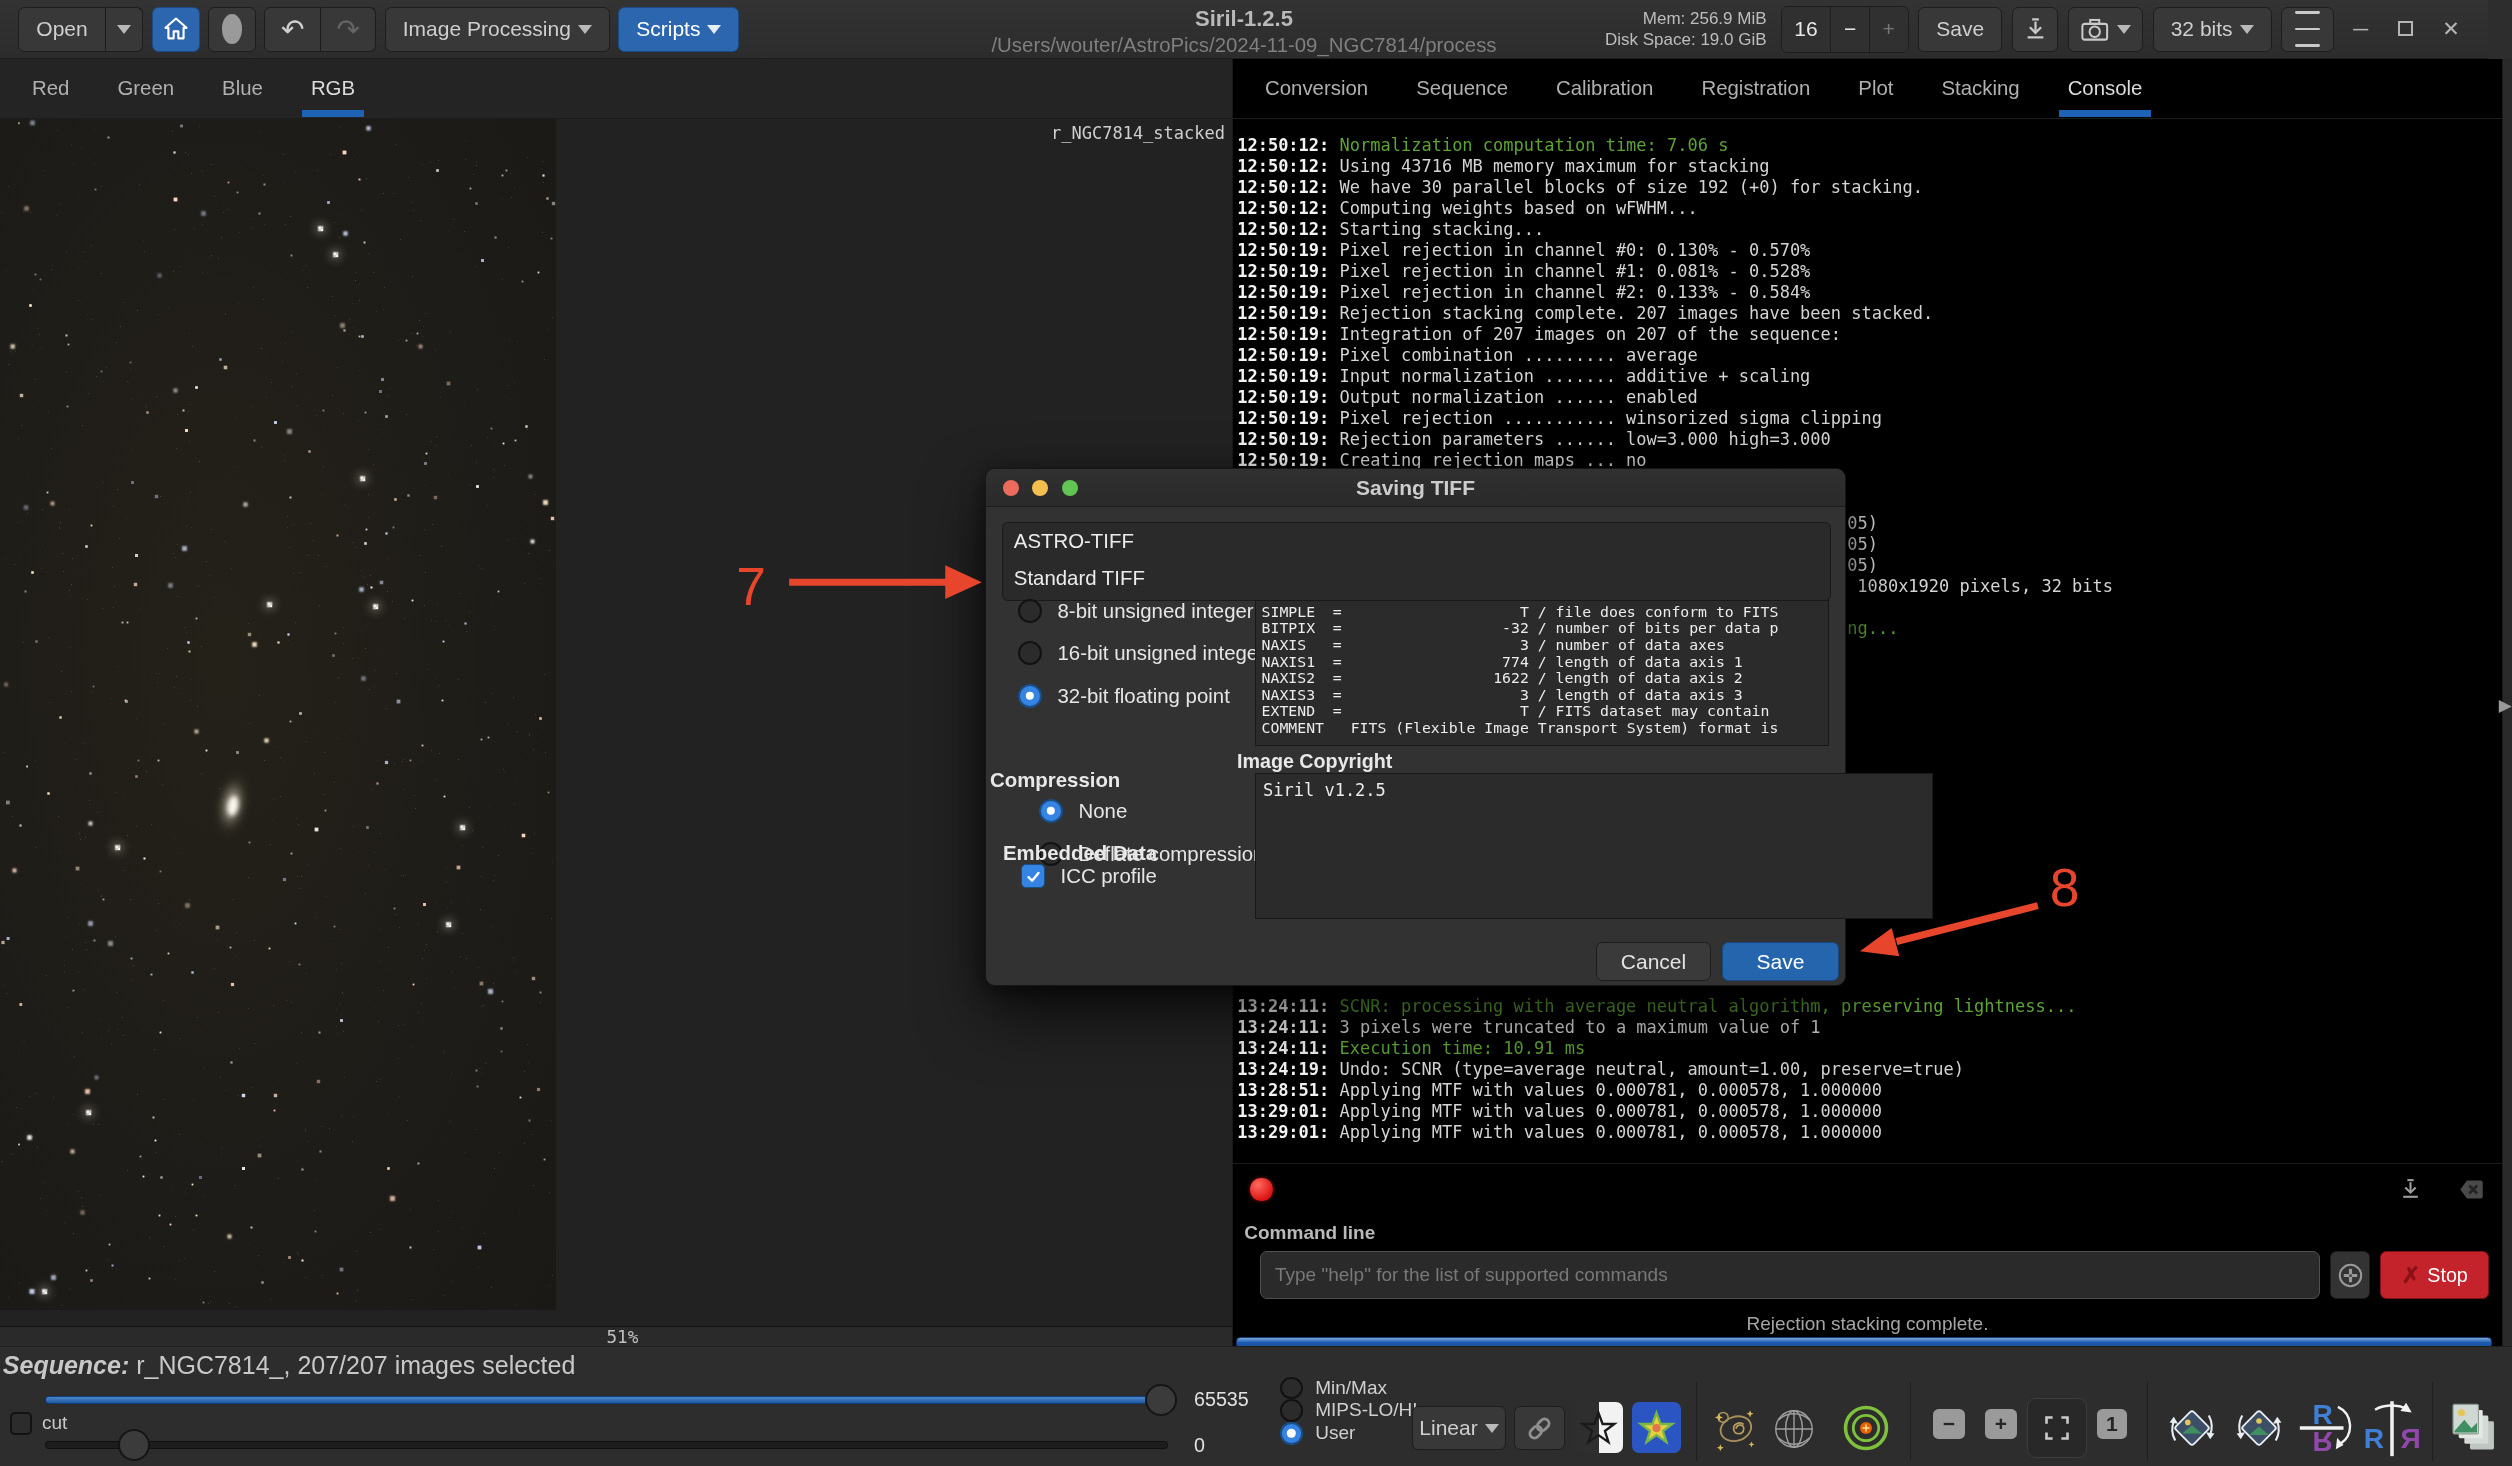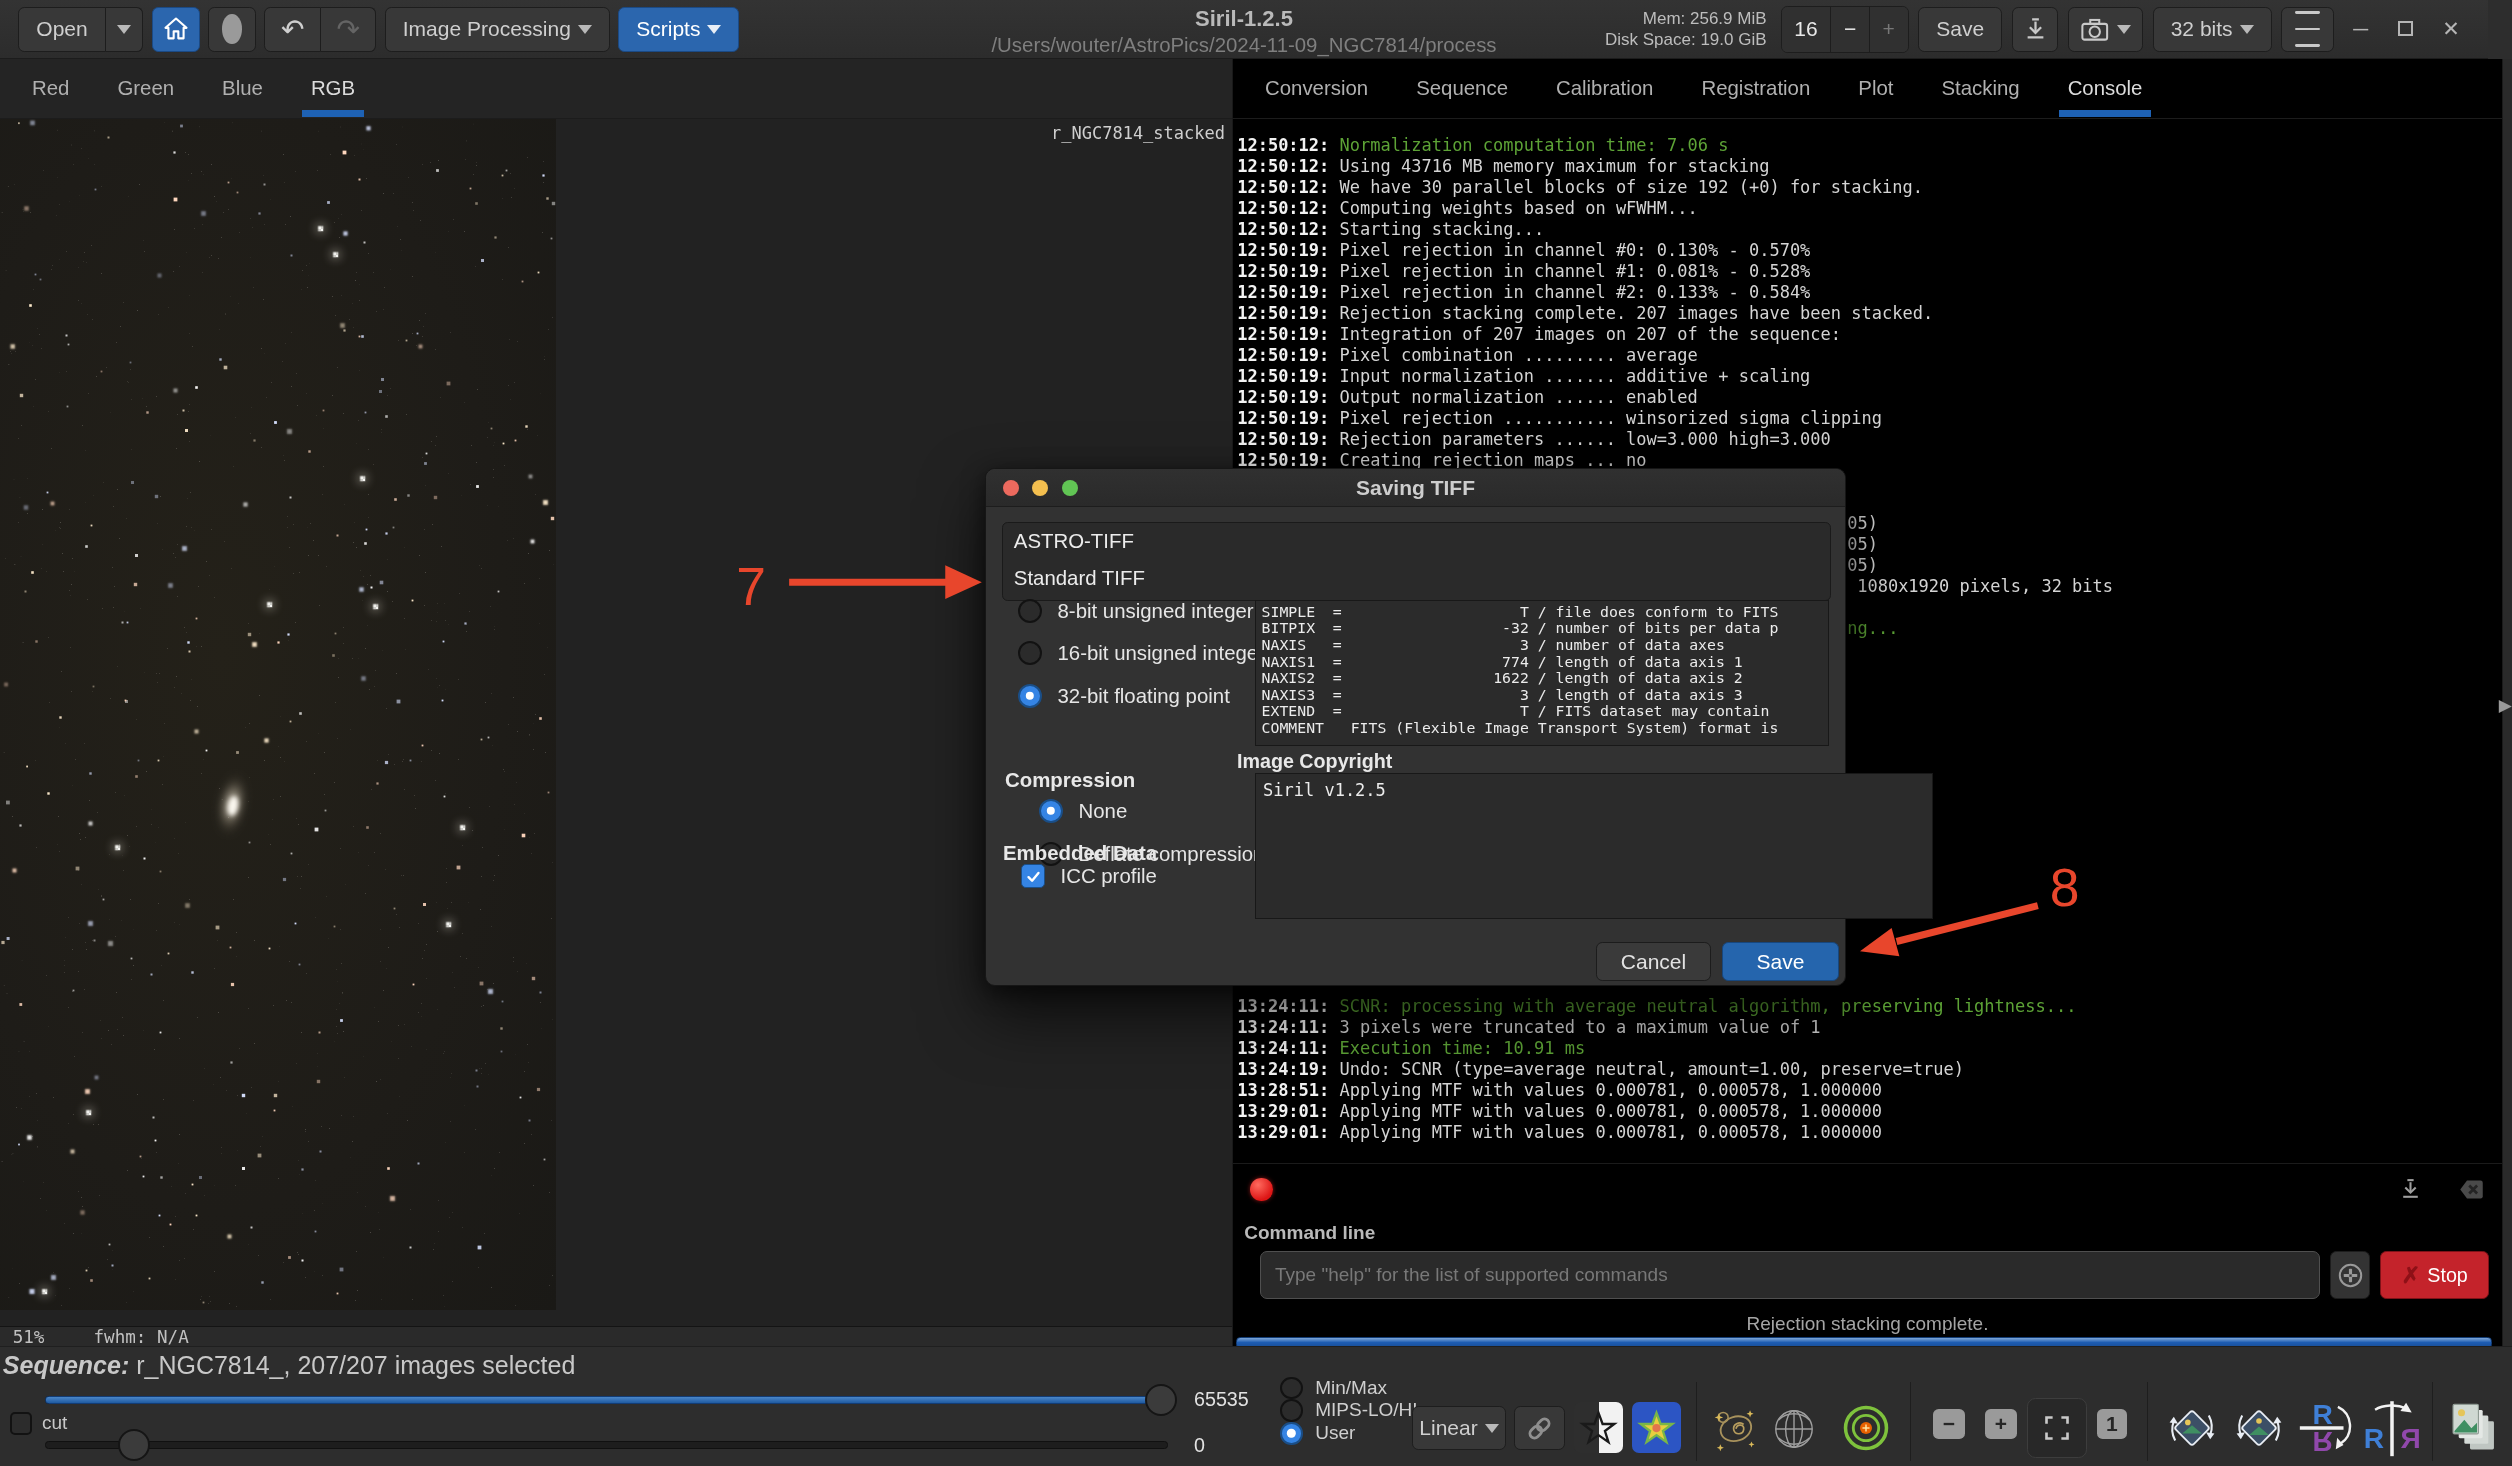--- a/index.html
+++ b/index.html
@@ -41,21 +41,21 @@
   
   #viewport{position:relative;width:1232px;height:1207px;background:#222;overflow:hidden;}
   #star-field{position:absolute;left:0;top:0;width:556px;height:1191px;background:radial-gradient(ellipse at 40% 45%, #242119 0%, #1e1c18 60%, #1a1916 100%);overflow:hidden;}
   .star-dot{position:absolute;left:0;top:0;width:0.7px;height:0.7px;background:transparent;}
   #galaxy{position:absolute;left:218px;top:654px;width:28px;height:63px;border-radius:50%;
           background:radial-gradient(closest-side,rgba(246,240,228,.95),rgba(210,198,175,.5) 45%,rgba(150,140,120,.18) 70%,transparent 100%);
           filter:blur(4.2px);transform:rotate(10deg);}
   #galaxy-core{position:absolute;left:228px;top:677px;width:9.8px;height:19.7px;border-radius:50%;background:rgba(255,252,244,.95);filter:blur(2.1px);transform:rotate(10deg);}
   #img-label{position:absolute;top:4.2px;right:7px;font-size:17px;color:#cfcfcf;}
   #zoom-status{height:20.4px;border-top:1.4px solid #141414;background:#2a2a2a;display:flex;align-items:center;
-               font-size:17.6px;color:#c0c0c0;gap:49px;padding-left:12.7px;}
+               font-size:17.6px;color:#c0c0c0;gap:49px;padding-left:12.7px;flex-direction:column;}
   
   #console-log{position:relative;height:1044px;overflow:hidden;padding:15.5px 0 0 4.2px;box-sizing:border-box;
                font-size:17px;line-height:21px;}
   .cline{white-space:pre;}
   .cline .ts{color:#f2f2f2;font-weight:bold;}
   .cline .msg{color:#d4d4d4;}
   .cline .msg.g{color:#5da336;}
   #record-row{height:52px;border-top:0.7px solid #1b1b1b;display:flex;align-items:center;padding:0 17px;box-sizing:border-box;}
   #record-dot{width:22.5px;height:22.5px;border-radius:50%;background:radial-gradient(circle at 35% 30%,#ff6a5e,#dd1515 70%);box-shadow:0 0 4.2px rgba(255,40,40,.5);}
   #log-icons{margin-left:auto;display:flex;gap:35px;align-items:center;}
@@ -526,21 +526,21 @@
         </div>
         <div class="radio-row" style="left: 32px; top: 172px;">
           <span class="radio"></span>
           <span>16-bit unsigned integer</span>
         </div>
         <div class="radio-row" style="left: 32px; top: 215px;">
           <span class="radio on"></span>
           <span>32-bit floating point</span>
         </div>
       </div>
-    <div class="dlg-h" style="left:19px;top:300px;text-align:center;">Compression</div>
+    <div class="dlg-h" style="left:4px;top:300px;text-align:center;">Compression</div>
     <div id="comp-radios">
         <div class="radio-row" style="left: 53px; top: 330px;">
           <span class="radio on"></span>
           <span>None</span>
         </div>
         <div class="radio-row" style="left: 53px; top: 373px;">
           <span class="radio"></span>
           <span>Deflate compression</span>
         </div>
       </div>

